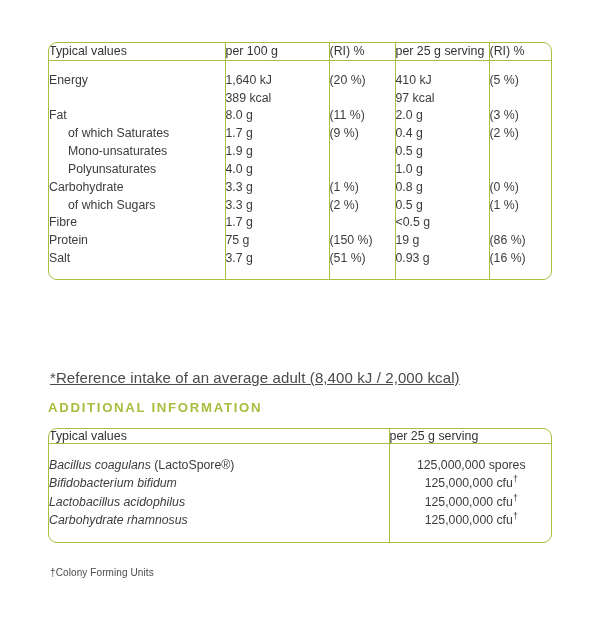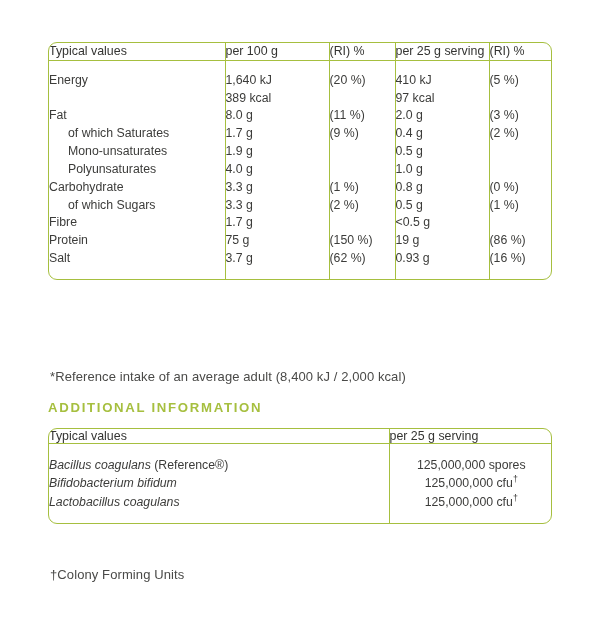--- a/index.html
+++ b/index.html
@@ -77,23 +77,24 @@
   .col-per100 { width: 104px; }
   .col-ri1 { width: 66px; }
   .col-serv { width: 94px; }
   .col-ri2 { width: 64px; }
 
   
   .footnote-ri {
     position: absolute;
     left: 50px;
     top: 369px;
-    font-size: 13px;
+    font-size: 15px;
     color: #4a4a48;
     letter-spacing: 0.1px;
+    text-decoration: underline;
   }
 
   
   .section-title {
     position: absolute;
     left: 48px;
     top: 400px;
     font-size: 13.2px;
     font-weight: bold;
     letter-spacing: 1.7px;
@@ -140,21 +141,21 @@
   .addl-row.last td { padding-bottom: 12px; }
   .addl-col-name { width: 340px; }
   .addl-col-serv { width: 164px; }
   .it { font-style: italic; text-align: right; }
   sup { font-size: 0.72em; vertical-align: super; line-height: 0; }
 
   .footnote-cfu {
     position: absolute;
     left: 50px;
     top: 567px;
-    font-size: 13px;
+    font-size: 10px;
     color: #4a4a48;
     letter-spacing: 0.1px;
   }
 </style>
 </head>
 <body>
 
 <div class="page">
 
   <div class="nutri-wrap">
@@ -239,21 +240,21 @@
           <tr class="body-row">
             <td>Protein</td>
             <td>75 g</td>
             <td>(150 %)</td>
             <td>19 g</td>
             <td>(86 %)</td>
           </tr>
           <tr class="body-row last">
             <td>Salt</td>
             <td>3.7 g</td>
-            <td>(62 %)</td>
+            <td>(51 %)</td>
             <td>0.93 g</td>
             <td>(16 %)</td>
           </tr>
         </tbody>
       </table>
     </div>
   </div>
 
   <div class="footnote-ri">*Reference intake of an average adult (8,400 kJ / 2,000 kcal)</div>
 
@@ -267,29 +268,33 @@
             <col class="addl-col-serv">
           </colgroup>
         <thead>
           <tr class="addl-hdr">
             <th>Typical values</th>
             <th>per 25 g serving</th>
           </tr>
         </thead>
         <tbody>
           <tr class="addl-row first">
-            <td><span class="it">Bacillus coagulans</span><span> (Reference®)</span></td>
+            <td><span class="it">Bacillus coagulans</span><span> (LactoSpore®)</span></td>
             <td><span>125,000,000 spores</span></td>
           </tr>
           <tr class="addl-row">
             <td><span class="it">Bifidobacterium bifidum</span></td>
             <td><span>125,000,000 cfu</span><sup>†</sup></td>
           </tr>
+          <tr class="addl-row">
+            <td><span class="it">Lactobacillus acidophilus</span></td>
+            <td><span>125,000,000 cfu</span><sup>†</sup></td>
+          </tr>
           <tr class="addl-row last">
-            <td><span class="it">Lactobacillus coagulans</span></td>
+            <td><span class="it">Carbohydrate rhamnosus</span></td>
             <td><span>125,000,000 cfu</span><sup>†</sup></td>
           </tr>
         </tbody>
       </table>
     </div>
   </div>
 
   <div class="footnote-cfu">†Colony Forming Units</div>
 
 </div>

